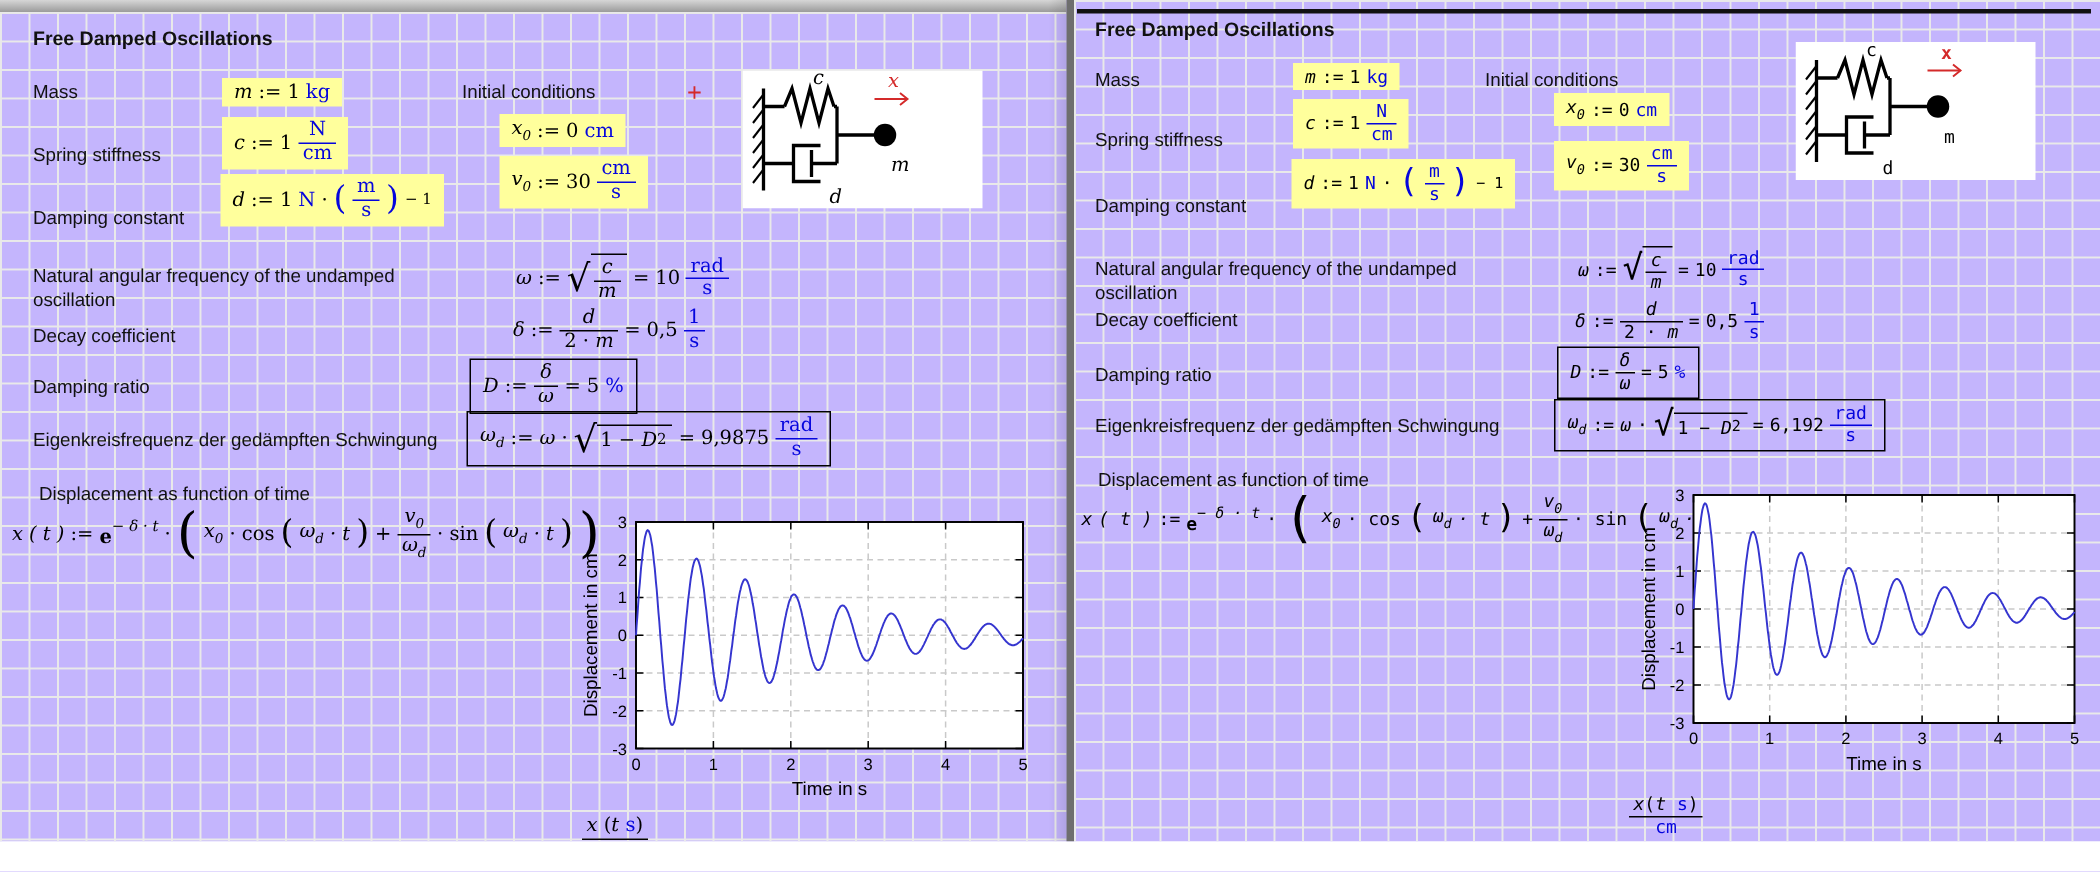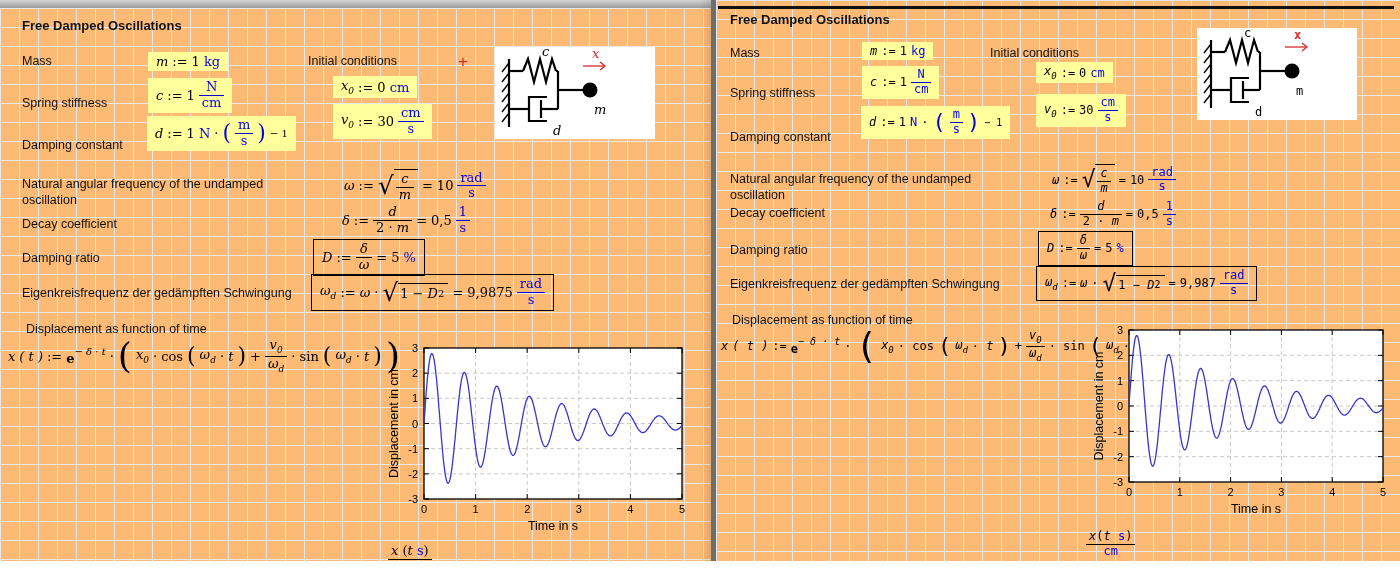--- a/index.html
+++ b/index.html
@@ -1,16 +1,16 @@
 <!DOCTYPE html>
 <html><head>
 <meta charset="utf-8">
 <style>
   html,body{margin:0;padding:0;background:#fff;}
-  #stage{position:relative;width:1400px;height:561px;overflow:hidden;background:#fdba74;
+  #stage{position:relative;width:1400px;height:561px;overflow:hidden;background:#c4b5fd;
          font-family:"Liberation Sans",sans-serif;}
   .grid{background-image:
         linear-gradient(to right,#e9e9e9 1px,transparent 1px),
         linear-gradient(to bottom,#e9e9e9 1px,transparent 1px);
         background-size:19px 19px;}
   .panel{position:absolute;}
   #panel-left{left:0;top:8px;width:711px;height:573px;}
   #panel-right{left:716px;top:0;width:684px;height:581px;}
   #topbar{position:absolute;left:0;top:0;width:711px;height:8px;
           background:linear-gradient(#d6d6d6,#9b9b9b);border-bottom:1px solid #8a8a8a;}
@@ -455,21 +455,21 @@
     <div class="abs math eq boxed" style="left:320px;top:266px;">
       <span><span class="v">ω</span><span class="sb">d</span></span>
         <span>:=</span>
       <span class="v">ω</span>
         <span>·</span>
       <span class="sqrt">
           <span class="sg">√</span>
           <span class="bd"><span>1</span>&nbsp;<span>−</span>&nbsp;<span class="v">D</span><span class="sp">2</span></span>
         </span>
       <span>=</span>
-        <span>9,987</span>
+        <span>6,192</span>
       <span class="fr u">
           <span class="n">rad</span>
           <span class="d">s</span>
         </span>
     </div>
 
     <div class="abs lbl" style="left:16px;top:313px;">Displacement as function of time</div>
     <div class="abs math eq" style="left:3px;top:328px;">
       <span class="v">x</span>
         <span class="v">( t )</span>

